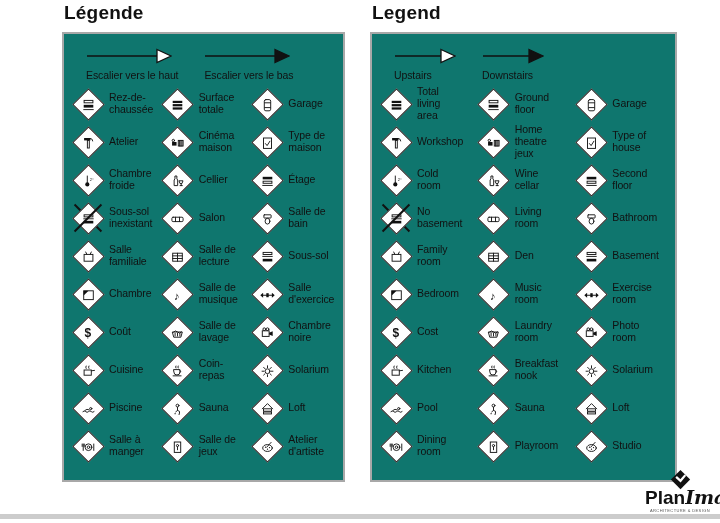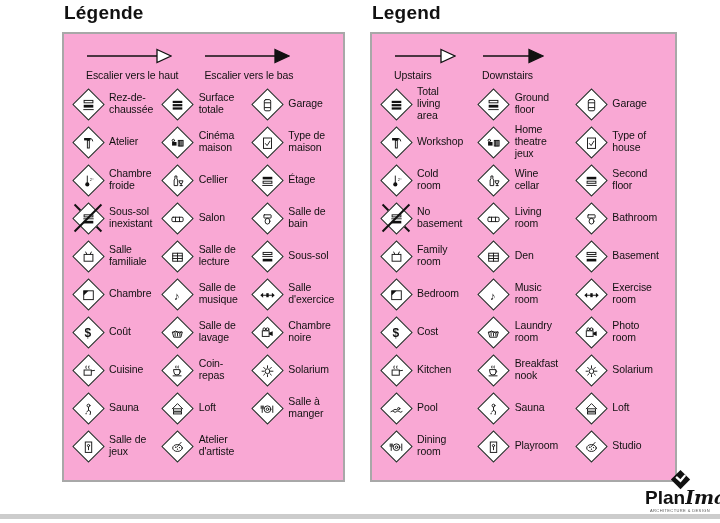--- a/index.html
+++ b/index.html
@@ -7,21 +7,21 @@
     width:720px; height:523px; position:relative; overflow:hidden;
     background:#ffffff; color:#111;
     font-family:"Liberation Sans", sans-serif;
   }
   .panel-wrap { position:absolute; top:2px; }
   #panel-fr { left:62px; width:283px; }
   #panel-en { left:370px; width:307px; }
   .title { font-size:19px; font-weight:bold; margin:0 0 0 2px; letter-spacing:0.2px; height:25px; }
   .panel {
     margin-top:5px; height:450px; box-sizing:border-box;
-    border:2px solid #a8a8a8; background:#f9a8d4;
+    border:2px solid #a8a8a8; background:#0f766e;
   }
   .arrows { display:flex; gap:26px; padding:14px 0 0 22px; }
   .arrow-group { display:flex; flex-direction:column; }
   .arrow-label { font-size:10.5px; margin-top:1px; letter-spacing:-0.1px; }
   .grid { display:grid; grid-template-columns:1fr 1fr 1fr; padding:4px 2px 0 8px; }
   .cell { display:flex; align-items:center; gap:5px; height:38px; }
   .iconwrap {
     position:relative; width:32px; height:32px; flex:0 0 32px;
     display:flex; align-items:center; justify-content:center;
   }
@@ -425,20 +425,34 @@
               </span>
             </span>
           </span>
           <span class="label">Solarium</span>
         </div>
         <div class="cell">
           <span class="iconwrap">
             <span class="diamond">
               <span class="glyph">
                 <svg viewBox="0 0 20 20" width="16" height="16" fill="none" stroke="#1a1a1a" stroke-width="1.2" stroke-linecap="round">
+                  <path d="M3,13 q1.8,-1.8 3.5,0 t3.5,0 t3.5,0 t3.5,0"></path>
+                  <circle cx="12.8" cy="9.3" r="1.4"></circle>
+                  <path d="M5.5,11.5 q2.6,-2.6 5.2,-0.8"></path>
+                </svg>
+              </span>
+            </span>
+          </span>
+          <span class="label">Piscine</span>
+        </div>
+        <div class="cell">
+          <span class="iconwrap">
+            <span class="diamond">
+              <span class="glyph">
+                <svg viewBox="0 0 20 20" width="16" height="16" fill="none" stroke="#1a1a1a" stroke-width="1.2" stroke-linecap="round">
                   <circle cx="10" cy="5.5" r="1.8"></circle>
                   <path d="M10,7.5 v4 l2.5,1.2 v2.5"></path>
                   <path d="M10,11.5 l-2.2,1.8"></path>
                   <circle cx="7" cy="15.6" r="0.8" fill="#111" stroke="none"></circle>
                   <circle cx="12" cy="16.2" r="0.8" fill="#111" stroke="none"></circle>
                 </svg>
               </span>
             </span>
           </span>
           <span class="label">Sauna</span>

